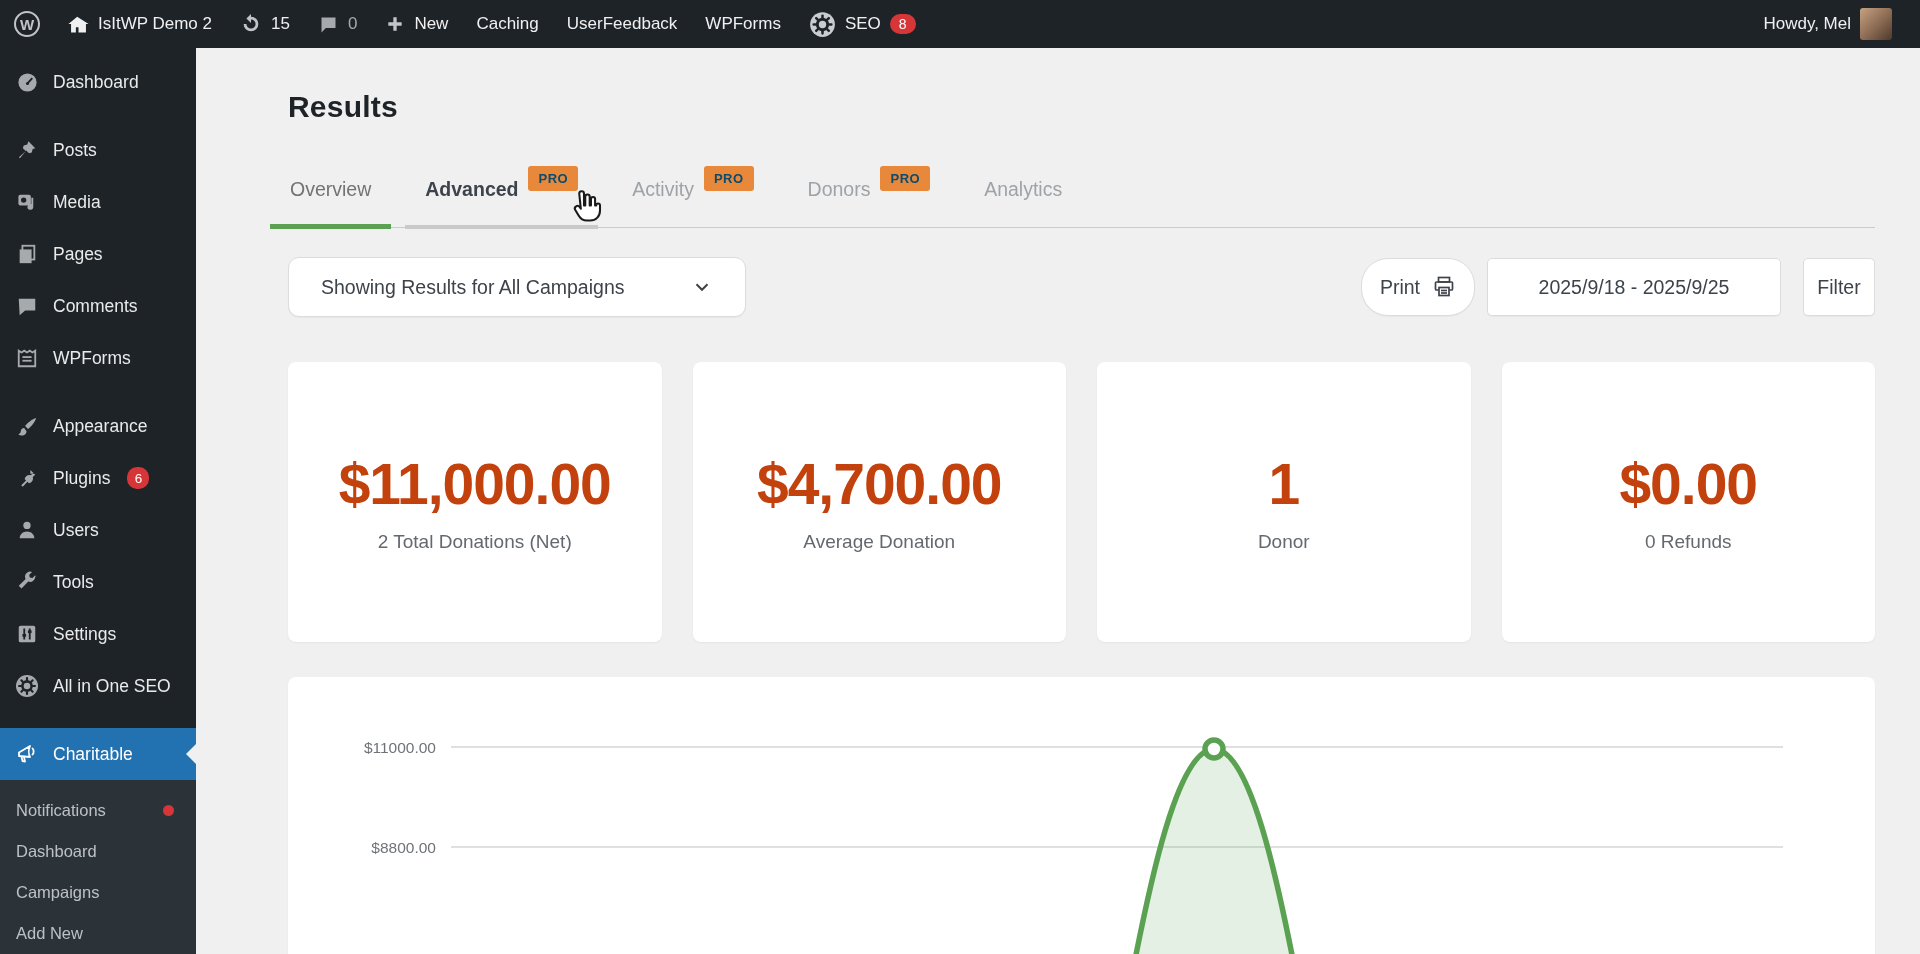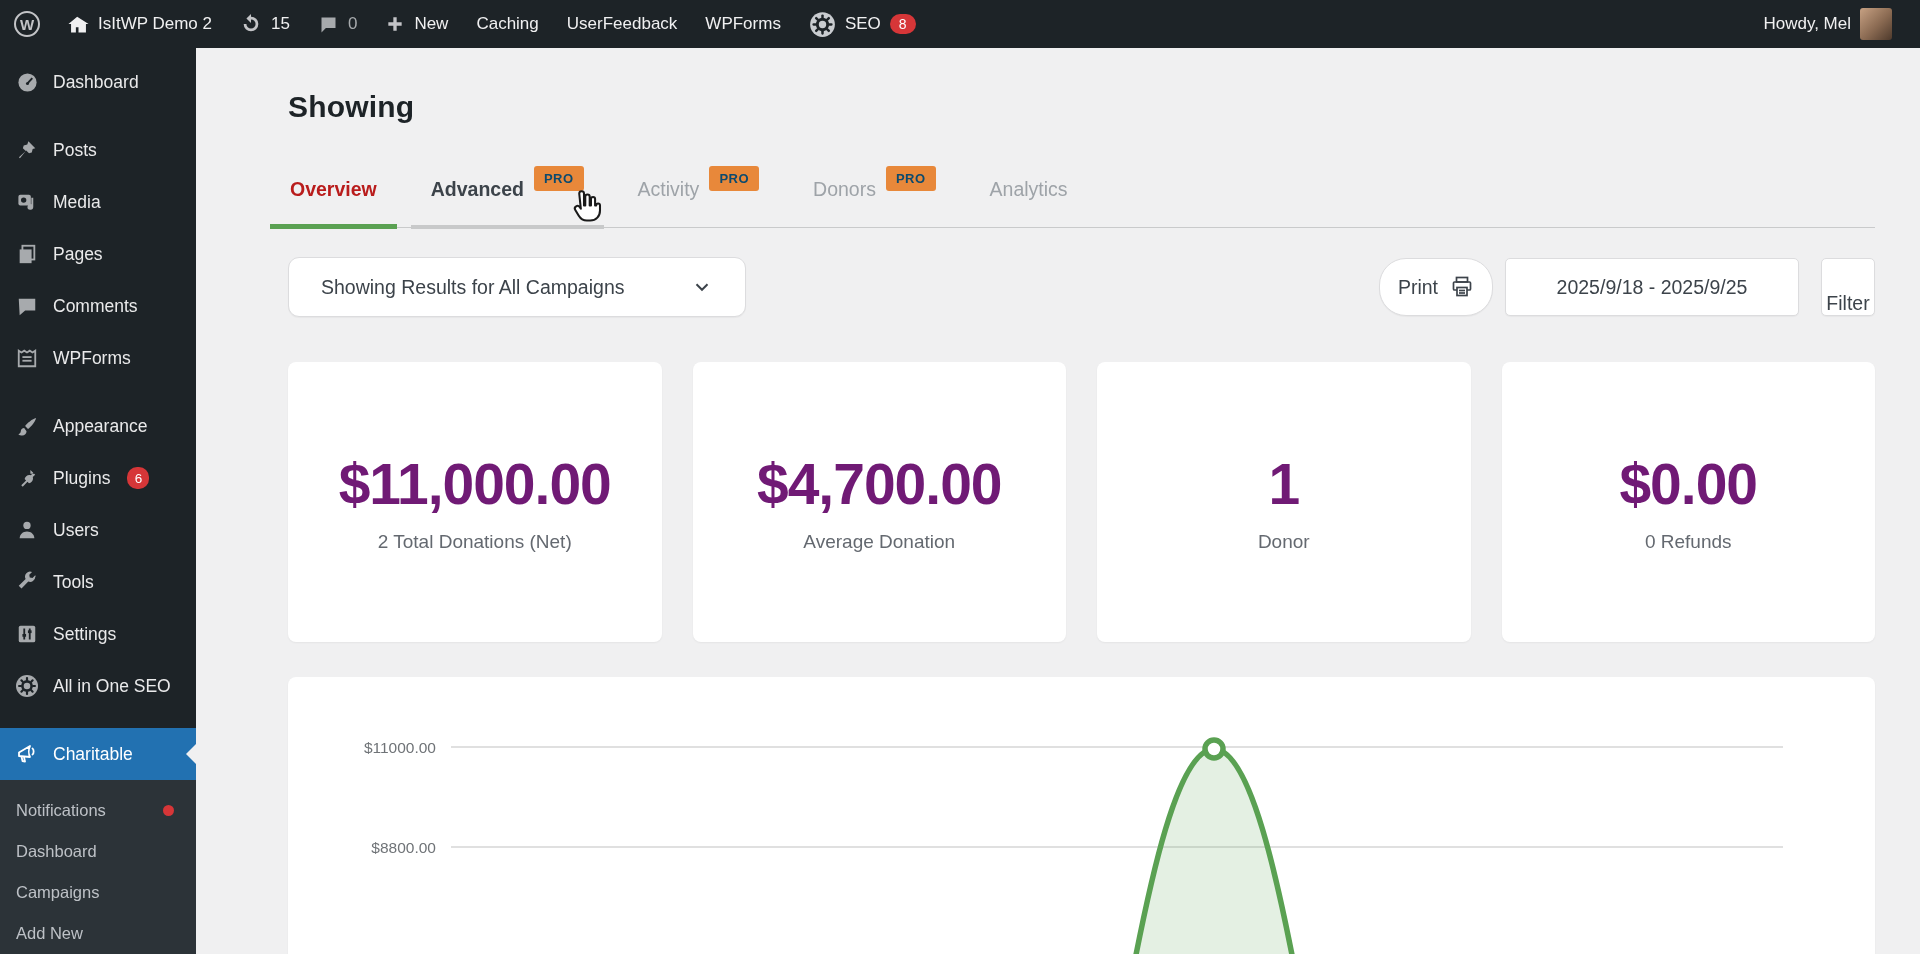--- a/index.html
+++ b/index.html
@@ -40,43 +40,43 @@
     padding:11px 22px 11px 16px; font-size:16.5px; color:#bdc1c6; cursor:pointer; }
   .red-dot { width:11px; height:11px; border-radius:50%; background:#d63638; }
 
   
   .content { margin-left:240px; padding:90px 45px 0 48px; width:1680px; }
   .page-title { font-size:30px; font-weight:700; color:#1d2327; letter-spacing:.2px; }
 
   .tabs { display:flex; gap:50px; margin-top:54px; border-bottom:1px solid #c9cacb; position:relative; }
   .tab { position:relative; padding:0 2px 24px 2px; font-size:19.5px; color:#9ea3a8; cursor:pointer;
     display:flex; align-items:flex-start; gap:10px; }
-  .tab.active { color:#b91c1c; font-weight:700;text-align:right; }
+  .tab.active { color:#737373; font-weight:400;text-align:right; }
   .tab.active::after { content:''; position:absolute; left:-18px; right:-18px; bottom:-2px; height:5px; background:#5aa152; }
   .tab.hovered { color:#3c434a; font-weight:700; }
   .tab.hovered::after { content:''; position:absolute; left:-18px; right:-18px; bottom:-2px; height:4px; background:#c8c9ca; }
   .pro-badge { background:#e8883a; color:#0c4a6e; font-size:13px; font-weight:700; letter-spacing:.5px;
     padding:5px 10px; border-radius:3px; position:relative; top:-12px; }
 
   .filter-row { display:flex; justify-content:space-between; align-items:center; margin-top:29px; }
   .campaign-select { width:458px; height:60px; background:#fff; border:1px solid #dcdcde; border-radius:11px;
     display:flex; align-items:center; justify-content:space-between; padding:0 32px; font-size:19.5px;
     color:#3c434a; cursor:pointer; box-shadow:0 1px 1px rgba(0,0,0,.04); }
   .filter-right { display:flex; align-items:center; gap:12px; }
   .btn { background:#fff; border:1px solid #dcdcde; border-radius:5px; height:58px; display:flex;
     align-items:center; justify-content:center; font-size:19.5px; color:#3c434a; cursor:pointer;
     box-shadow:0 1px 1px rgba(0,0,0,.04); }
   .print-btn { padding:0 18px; gap:12px;border-radius:27px; }
   .date-box { width:294px; font-size:19.5px; }
-  .filter-btn { width:54px; margin-left:10px;align-items:flex-end; }
+  .filter-btn { width:72px; margin-left:10px; }
 
   .stats-row { display:flex; gap:31px; margin-top:45px; }
   .stat-card { flex:1; height:280px; background:#fff; border-radius:8px; box-shadow:0 1px 2px rgba(0,0,0,.05);
     display:flex; flex-direction:column; align-items:center; justify-content:center; }
-  .stat-value { font-size:57px; font-weight:700; color:#701a75; letter-spacing:-1px; }
+  .stat-value { font-size:57px; font-weight:700; color:#c2410c; letter-spacing:-1px; }
   .stat-label { font-size:19px; color:#646970; margin-top:14px; }
 
   .chart-card { margin-top:35px; background:#fff; border-radius:8px 8px 0 0; height:300px; position:relative;
     box-shadow:0 1px 2px rgba(0,0,0,.05); overflow:hidden; }
   .chart-svg { position:absolute; top:0; left:0; }
   .chart-svg text { font-family:"Liberation Sans", sans-serif; }
 
   
   .cursor { position:fixed; left:565px; top:188px; width:38px; height:38px; z-index:99; pointer-events:none; }
 </style>
@@ -307,21 +307,21 @@
       <span>Campaigns</span>
     </div>
     <div class="submenu-item">
       <span>Add New</span>
     </div>
   </div>
 </div>
 
 <div class="content">
 
-  <h1 class="page-title">Showing</h1>
+  <h1 class="page-title">Results</h1>
 
   <div class="tabs">
     <div class="tab active">
       <span>Overview</span>
     </div>
     <div class="tab hovered">
       <span>Advanced</span>
       <span class="pro-badge">PRO</span>
     </div>
     <div class="tab">

